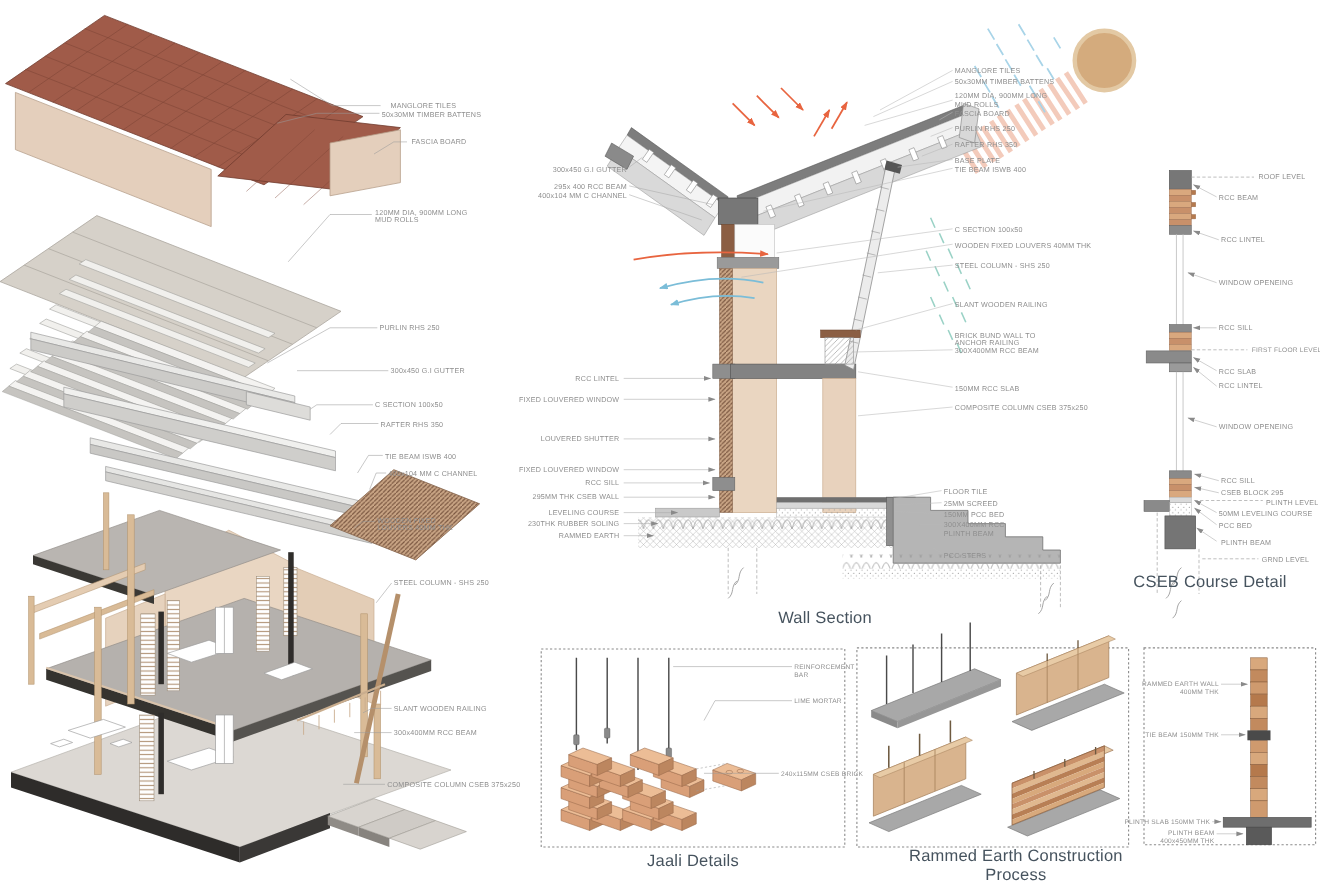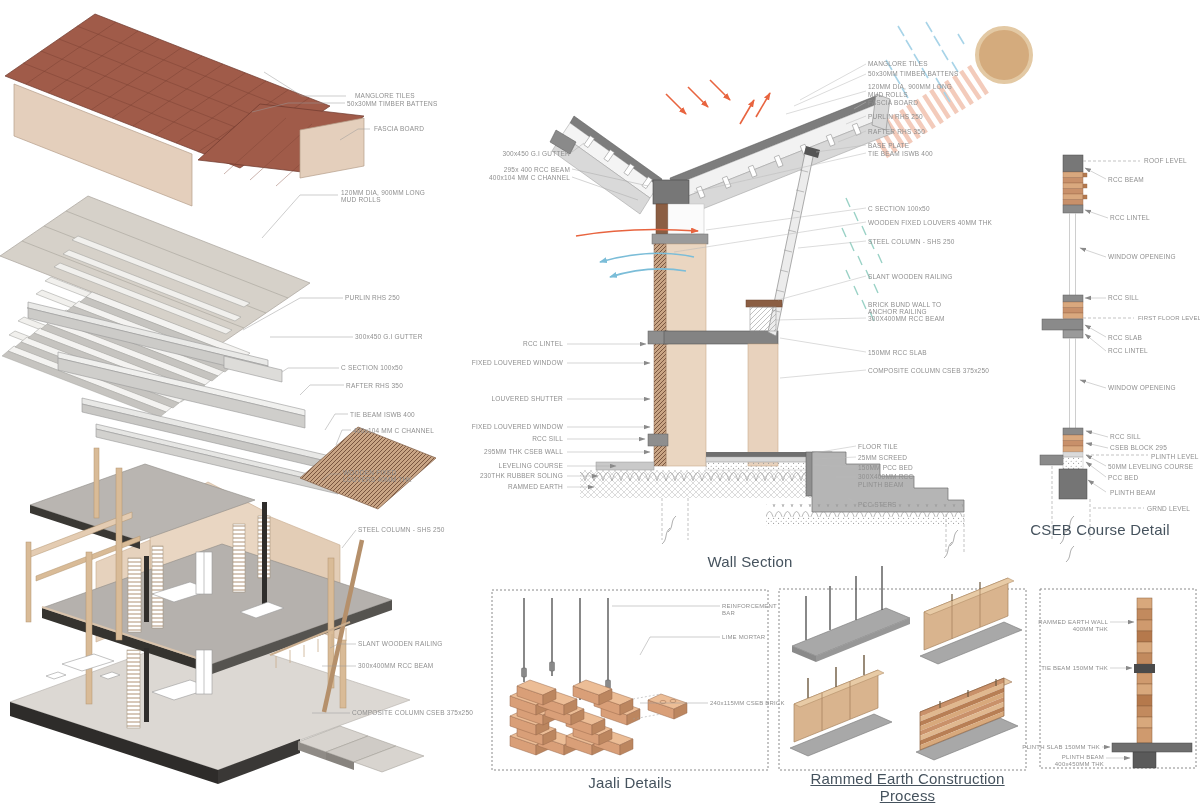--- a/index.html
+++ b/index.html
@@ -594,14 +594,14 @@
   <text class="sm" x="1108" y="670" text-anchor="end">TIE BEAM  150MM THK</text>
   <text class="sm" x="1100" y="749" text-anchor="end">PLINTH SLAB 150MM THK</text>
   <text class="sm" x="1104" y="759" text-anchor="end">PLINTH BEAM</text>
   <text class="sm" x="1104" y="766" text-anchor="end">400x450MM THK</text>
 </g>
 </svg>
 
 <div class="ptitle" style="left:640px;top:553px;width:220px;">Wall Section</div>
 <div class="ptitle" style="left:1000px;top:521px;width:200px;">CSEB Course Detail</div>
 <div class="ptitle" style="left:515px;top:774px;width:230px;">Jaali Details</div>
-<div class="ptitle" style="left:784px;top:770px;width:247px;text-decoration:underline;">Rammed Earth Construction Process</div>
+<div class="ptitle" style="left:800px;top:770px;width:247px;">Rammed Earth Construction Process</div>
 </div>
 
 </body></html>

